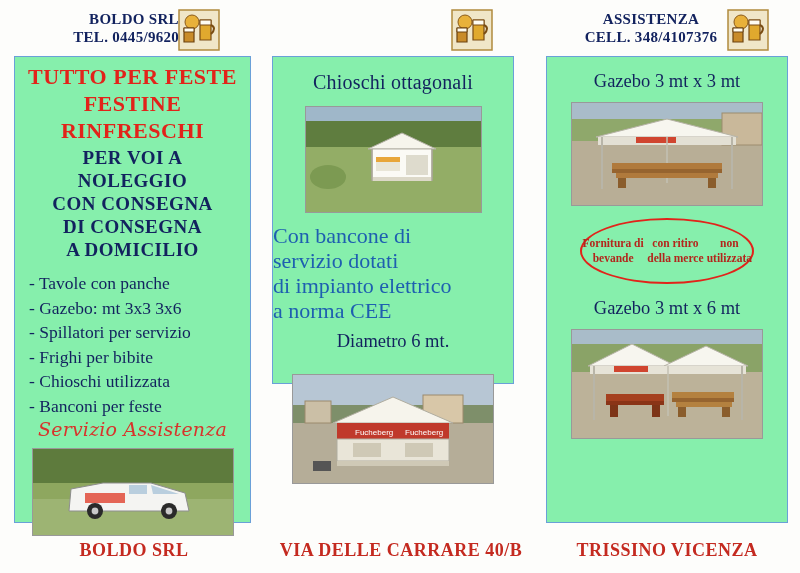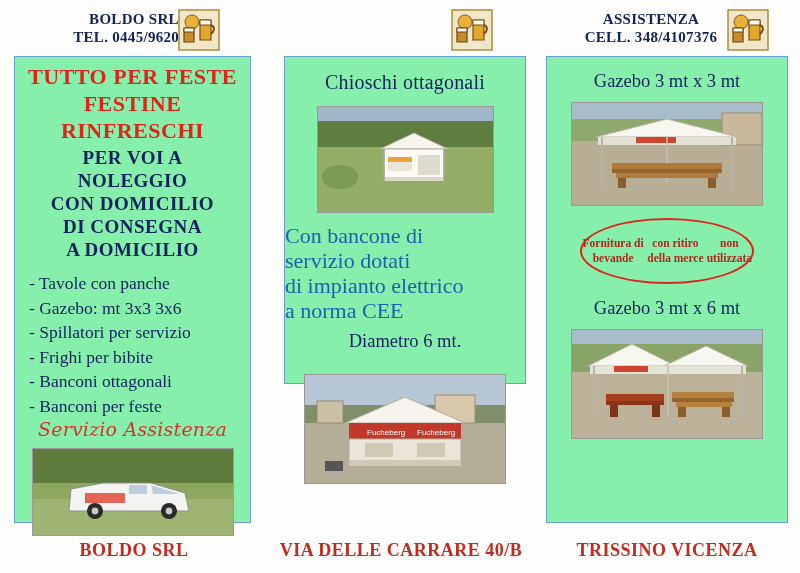--- a/index.html
+++ b/index.html
@@ -54,21 +54,21 @@
 
   
   .frame {
     position: absolute;
     top: 56px;
     border: 1.5px solid #6aa0d8;
     background: #86efac;
     box-sizing: border-box;
   }
   .frame-1 { left: 14px;  width: 237px; height: 467px; }
-  .frame-2 { left: 16px;  width: 242px; height: 328px; }
+  .frame-2 { left: 4px;  width: 242px; height: 328px; }
   .frame-3 { left: 12px;  width: 242px; height: 467px; }
 
   
   .redtitle {
     color: #e2231a;
     font-weight: bold;
     text-align: center;
     font-size: 22px;
     line-height: 27px;
     letter-spacing: 0.5px;
@@ -202,31 +202,31 @@
 
       <div class="redtitle">
         <div>TUTTO PER FESTE</div>
         <div>FESTINE</div>
         <div>RINFRESCHI</div>
       </div>
 
       <div class="bluetitle">
         <div>PER VOI A</div>
         <div>NOLEGGIO</div>
-        <div>CON DOMICILIO</div>
+        <div>CON CONSEGNA</div>
         <div>DI CONSEGNA</div>
         <div>A DOMICILIO</div>
       </div>
 
       <div class="bullets">
         <div>- Tavole con panche</div>
         <div>- Gazebo: mt 3x3 3x6</div>
         <div>- Spillatori per servizio</div>
         <div>- Frighi per bibite</div>
-        <div>- Banconi ottagonali</div>
+        <div>- Chioschi utilizzata</div>
         <div>- Banconi per feste</div>
       </div>
 
       <div class="script">Servizio Assistenza</div>
 
       <div class="photo ph-center" style="width:200px; height:86px; margin-top:8px;">
         <div class="sky" style="height:40%; background:#93a96e;"></div>
         <div class="trees" style="top:0; height:42%; background:#5d7a3c;"></div>
         <div class="grass" style="height:34%; background:#93ab68;"></div>
         <svg width="200" height="86" viewBox="0 0 200 86" style="position:absolute;left:0;top:0;">

